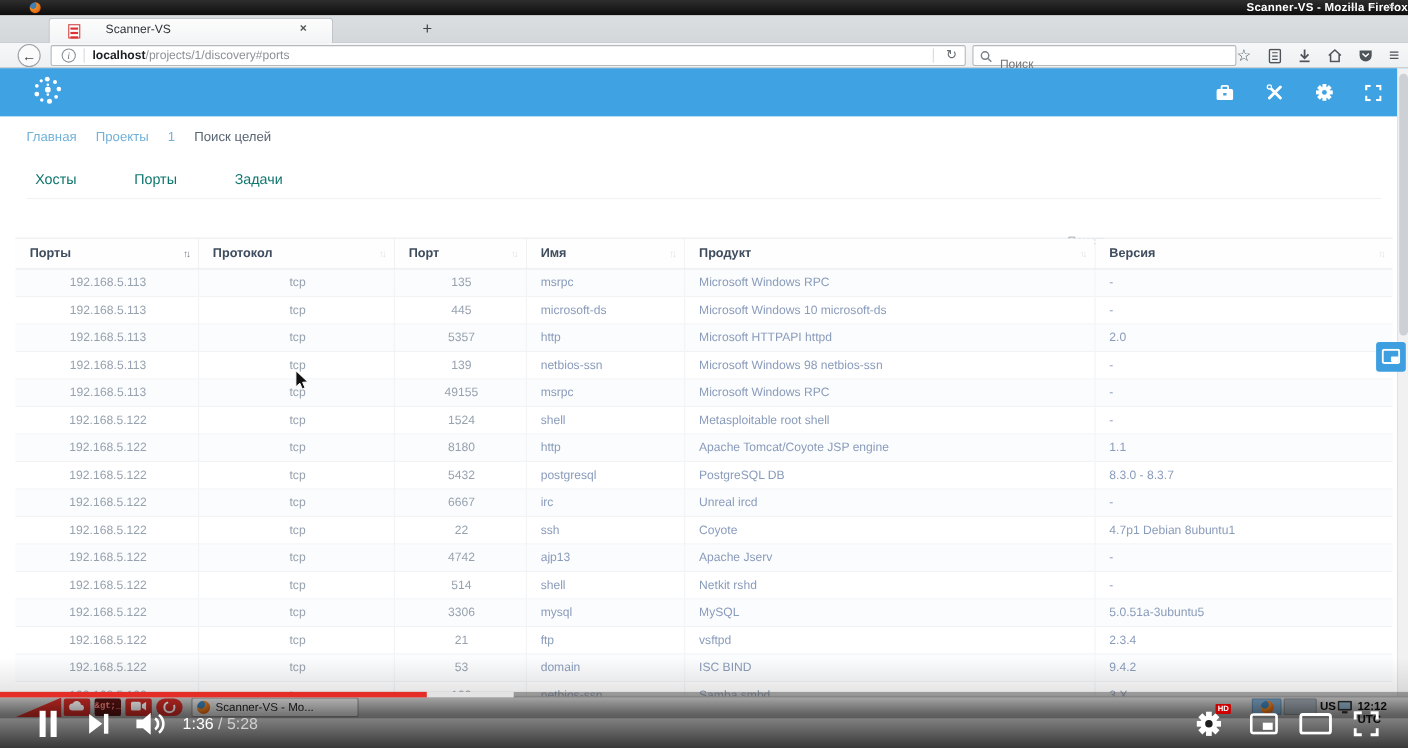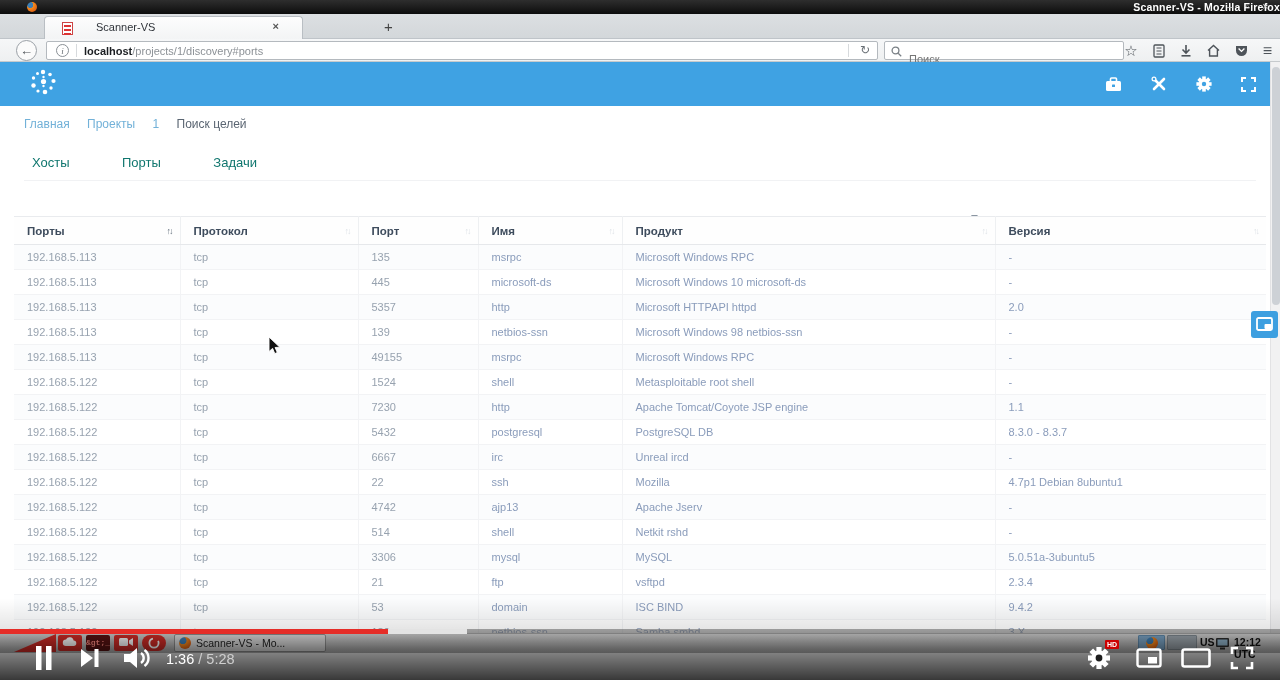--- a/index.html
+++ b/index.html
@@ -87,21 +87,21 @@
     border-right:1px solid #eef0f2; background:#fefefe; position:relative; }
   table.ports th:last-child { border-right:none; }
   table.ports th .sort { position:absolute; right:8px; top:9px; font-size:9px; letter-spacing:-2px;
     color:#dfe3e8; }
   table.ports th .sort.active { color:#66727f; }
   table.ports td { font-size:11px; padding:6px 10px 6px 13px; height:24px;
     border-bottom:1px solid #f2f3f5; border-right:1px solid #f2f3f5; white-space:nowrap;
     overflow:hidden; }
   table.ports td:last-child { border-right:none; }
   table.ports tr:nth-child(odd) td { background:#fbfcfd; }
-  table.ports td.k0, table.ports td.k1, table.ports td.k2 { color:#97a2af; }
+  table.ports td.k0, table.ports td.k1, table.ports td.k2 { color:#97a2af;text-align:center; }
   table.ports td.k3, table.ports td.k4, table.ports td.k5 { color:#8a9cbb; }
 
   
   .vscroll { position:absolute; right:0; top:62px; width:10px; height:571px; background:#f1f1f2;
     border-left:1px solid #e2e2e4; }
   .vscroll .thumb { position:absolute; left:1px; top:5px; width:8px; height:238px; background:#cdd1d6;
     border-radius:4px; }
   .pipbtn { position:absolute; left:1251px; top:311px; width:27px; height:27px; background:#3d9fe0;
     border-radius:3px; }
   .pipbtn svg { position:absolute; left:5px; top:6px; }
@@ -376,21 +376,21 @@
             <td class="k0">192.168.5.122</td>
             <td class="k1">tcp</td>
             <td class="k2">1524</td>
             <td class="k3">shell</td>
             <td class="k4">Metasploitable root shell</td>
             <td class="k5">-</td>
           </tr>
           <tr>
             <td class="k0">192.168.5.122</td>
             <td class="k1">tcp</td>
-            <td class="k2">7230</td>
+            <td class="k2">8180</td>
             <td class="k3">http</td>
             <td class="k4">Apache Tomcat/Coyote JSP engine</td>
             <td class="k5">1.1</td>
           </tr>
           <tr>
             <td class="k0">192.168.5.122</td>
             <td class="k1">tcp</td>
             <td class="k2">5432</td>
             <td class="k3">postgresql</td>
             <td class="k4">PostgreSQL DB</td>
@@ -402,21 +402,21 @@
             <td class="k2">6667</td>
             <td class="k3">irc</td>
             <td class="k4">Unreal ircd</td>
             <td class="k5">-</td>
           </tr>
           <tr>
             <td class="k0">192.168.5.122</td>
             <td class="k1">tcp</td>
             <td class="k2">22</td>
             <td class="k3">ssh</td>
-            <td class="k4">Mozilla</td>
+            <td class="k4">Coyote</td>
             <td class="k5">4.7p1 Debian 8ubuntu1</td>
           </tr>
           <tr>
             <td class="k0">192.168.5.122</td>
             <td class="k1">tcp</td>
             <td class="k2">4742</td>
             <td class="k3">ajp13</td>
             <td class="k4">Apache Jserv</td>
             <td class="k5">-</td>
           </tr>

